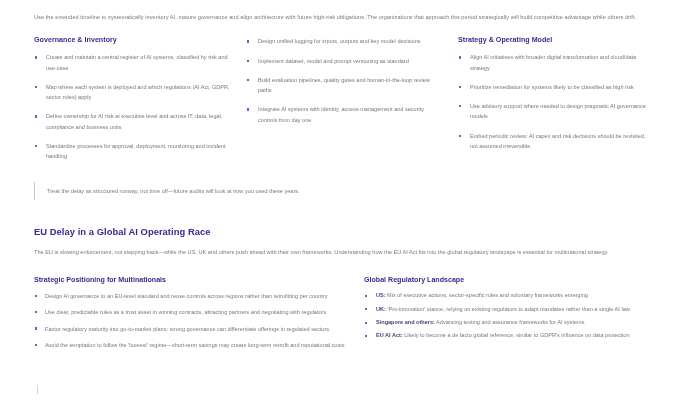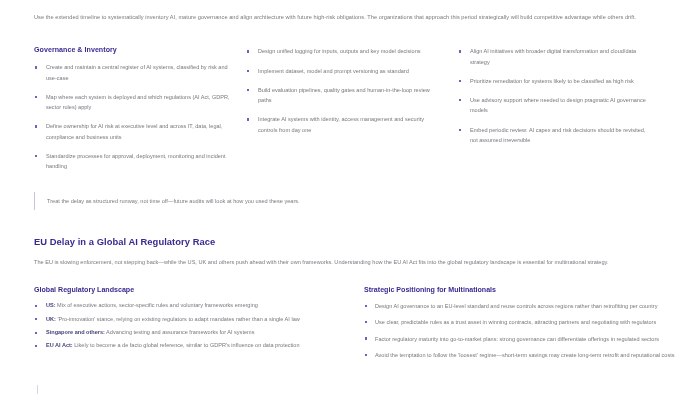--- a/index.html
+++ b/index.html
@@ -32,21 +32,21 @@
     letter-spacing: 0.01em;
     max-width: 640px;
     margin-top: 4px;
   }
 
   
   .cols-3 {
     display: grid;
     grid-template-columns: 212px 212px 212px;
     column-gap: 0px;
-    margin-top: 24px;
+    margin-top: 14px;
   }
 
   .col { padding-right: 16px; }
 
   .col-head {
     font-size: 7.1px;
     font-weight: bold;
     color: #3a2a8f;
     letter-spacing: 0.005em;
     margin-bottom: 8px;
@@ -171,57 +171,58 @@
     <div class="col">
       <ul class="bullets">
         <li>Design unified logging for inputs, outputs and key model decisions</li>
         <li>Implement dataset, model and prompt versioning as standard</li>
         <li>Build evaluation pipelines, quality gates and human-in-the-loop review paths</li>
         <li>Integrate AI systems with identity, access management and security controls from day one</li>
       </ul>
     </div>
 
     <div class="col">
+      <div class="col-head">Strategy &amp; Operating Model</div>
       <ul class="bullets">
         <li>Align AI initiatives with broader digital transformation and cloud/data strategy</li>
         <li>Prioritize remediation for systems likely to be classified as high risk</li>
         <li>Use advisory support where needed to design pragmatic AI governance models</li>
         <li>Embed periodic review: AI capex and risk decisions should be revisited, not assumed irreversible</li>
       </ul>
     </div>
 
   </div>
 
   <blockquote class="callout">Treat the delay as structured runway, not time off—future audits will look at how you used these years.</blockquote>
 
   <div class="section-2">
 
-    <h2 class="section-head">EU Delay in a Global AI Regulatory Race</h2>
+    <h2 class="section-head">EU Delay in a Global AI Operating Race</h2>
     <p class="section-lead">The EU is slowing enforcement, not stepping back—while the US, UK and others push ahead with their own frameworks. Understanding how the EU AI Act fits into the global regulatory landscape is essential for multinational strategy.</p>
 
     <div class="cols-2">
+
+      <div class="col2">
+        <div class="col2-head">Strategic Positioning for Multinationals</div>
+        <ul class="bullets br">
+          <li>Design AI governance to an EU-level standard and reuse controls across regions rather than retrofitting per country</li>
+          <li>Use clear, predictable rules as a trust asset in winning contracts, attracting partners and negotiating with regulators</li>
+          <li>Factor regulatory maturity into go-to-market plans: strong governance can differentiate offerings in regulated sectors</li>
+          <li>Avoid the temptation to follow the 'loosest' regime—short-term savings may create long-term retrofit and reputational costs</li>
+        </ul>
+      </div>
 
       <div class="col2">
         <div class="col2-head">Global Regulatory Landscape</div>
         <ul class="bullets bl">
           <li><b>US:</b> Mix of executive actions, sector-specific rules and voluntary frameworks emerging</li>
           <li><b>UK:</b> 'Pro-innovation' stance, relying on existing regulators to adapt mandates rather than a single AI law</li>
           <li><b>Singapore and others:</b> Advancing testing and assurance frameworks for AI systems</li>
           <li><b>EU AI Act:</b> Likely to become a de facto global reference, similar to GDPR's influence on data protection</li>
         </ul>
       </div>
 
-      <div class="col2">
-        <div class="col2-head">Strategic Positioning for Multinationals</div>
-        <ul class="bullets br">
-          <li>Design AI governance to an EU-level standard and reuse controls across regions rather than retrofitting per country</li>
-          <li>Use clear, predictable rules as a trust asset in winning contracts, attracting partners and negotiating with regulators</li>
-          <li>Factor regulatory maturity into go-to-market plans: strong governance can differentiate offerings in regulated sectors</li>
-          <li>Avoid the temptation to follow the 'loosest' regime—short-term savings may create long-term retrofit and reputational costs</li>
-        </ul>
-      </div>
-
     </div>
   </div>
 
   <div class="footer-mark"></div>
 
 </div>
 
 </body></html>

